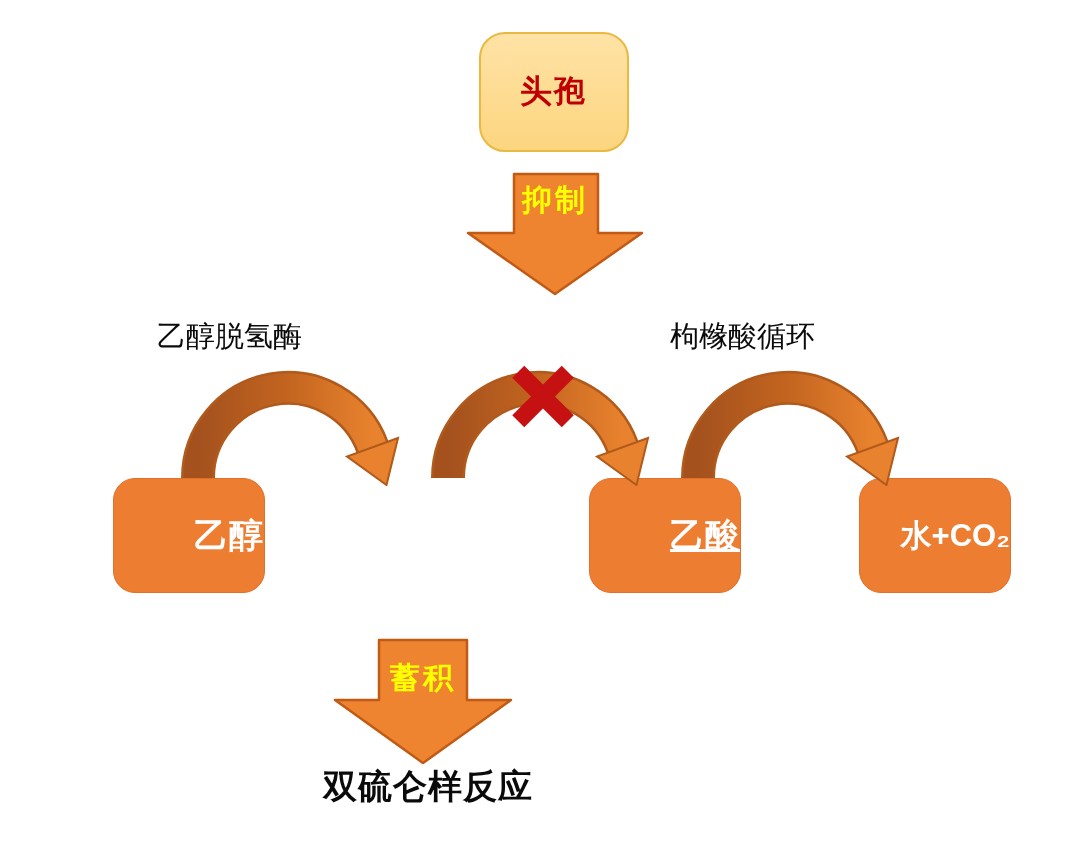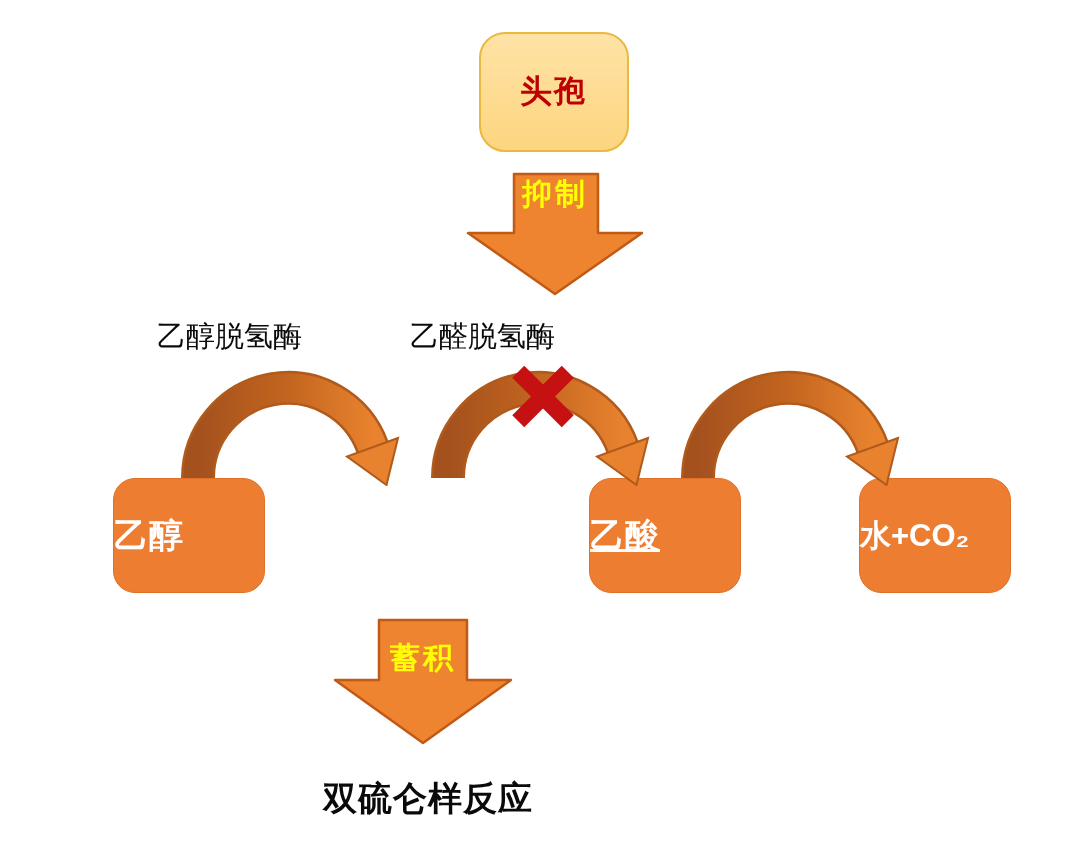--- a/index.html
+++ b/index.html
@@ -35,36 +35,36 @@
     color:var(--ceph_text);font-size:32px;font-weight:bold;letter-spacing:2px;
   }
   
   .big-arrow{pointer-events:none;}
   .big-arrow svg{display:block;}
   .arrow-label{
     position:absolute;left:0;width:100%;text-align:center;
     color:var(--label_yellow);font-size:30px;font-weight:bold;letter-spacing:3px;
   }
   .inhibit-wrap{left:465px;top:172px;width:180px;height:125px;}
-  .inhibit-wrap .arrow-label{top:2px;}
-  .accumulate-wrap{left:332px;top:618px;width:182px;height:128px;}
+  .inhibit-wrap .arrow-label{top:8px;}
+  .accumulate-wrap{left:332px;top:638px;width:182px;height:128px;}
   .accumulate-wrap .arrow-label{top:20px;}
   
   .enzyme{
     top:317px;width:260px;text-align:left;
     color:var(--text_black);font-size:29px;font-weight:400;white-space:nowrap;
   }
   .enzyme.e1{left:157px;}
   .enzyme.e2{left:410px;}
   .enzyme.e3{left:670px;}
   
   .node-box{
     top:478px;width:152px;height:115px;box-sizing:border-box;
     background:var(--box_orange);border:1px solid var(--box_border);border-radius:22px;
-    display:flex;align-items:center;justify-content:flex-start;
+    display:flex;align-items:center;justify-content:flex-end;
     color:#fff;font-size:34px;font-weight:bold;letter-spacing:1px;z-index:2;
   }
   .node-b1{left:113px;}
   .node-b2{left:352px;}
   .node-b3{left:589px;text-decoration:underline;}
   .node-b4{left:823px;font-size:31px;letter-spacing:0;margin-left:36px;}
   
   .curved{top:366px;width:250px;height:120px;z-index:3;pointer-events:none;}
   .curved.c1{left:170px;}
   .curved.c2{left:420px;}
@@ -73,21 +73,21 @@
   .cross{left:512px;top:367px;width:62px;height:58px;z-index:4;}
   .cross .bar{
     position:absolute;left:-4px;top:21px;width:70px;height:17px;
     background:var(--cross_red);
   }
   .cross .bar.a{transform:rotate(45deg);}
   .cross .bar.b{transform:rotate(-45deg);}
   
   .result{
     left:278px;top:764px;width:300px;text-align:center;
-    color:var(--text_black);font-size:34px;font-weight:bold;letter-spacing:1px;margin-top:12px;
+    color:var(--text_black);font-size:34px;font-weight:bold;letter-spacing:1px;
   }
   .defs-svg{position:absolute;width:0;height:0;overflow:hidden;}
 </style>
 </head>
 <body>
 
 <svg class="defs-svg" aria-hidden="true">
   <defs>
     <linearGradient id="arcGrad" x1="0" y1="0" x2="1" y2="0">
       <stop offset="0" style="stop-color:var(--curved_tail,#A4511E)"></stop>
@@ -109,21 +109,21 @@
   </div>
 
   <div class="abs big-arrow inhibit-wrap">
     <svg width="180" height="125" viewBox="0 0 180 125">
       <path d="M49 2 H133 V61 H177 L90 122 L3 61 H49 Z" style="fill:var(--arrow_fill,#EE8430);stroke:var(--arrow_border,#C05A15)" stroke-width="2.5" stroke-linejoin="round"></path>
     </svg>
     <span class="arrow-label">抑制</span>
   </div>
 
   <div class="abs enzyme e1">乙醇脱氢酶</div>
-  <div class="abs enzyme e2">乙醛脱氢酶</div>
+  <div class="abs enzyme e3">枸橼酸循环</div>
 
   <div class="abs node-box node-b1">
     <span>乙醇</span>
   </div>
   <div class="abs node-box node-b3">
     <span>乙酸</span>
   </div>
   <div class="abs node-box node-b4">
     <span>水+CO₂</span>
   </div>

